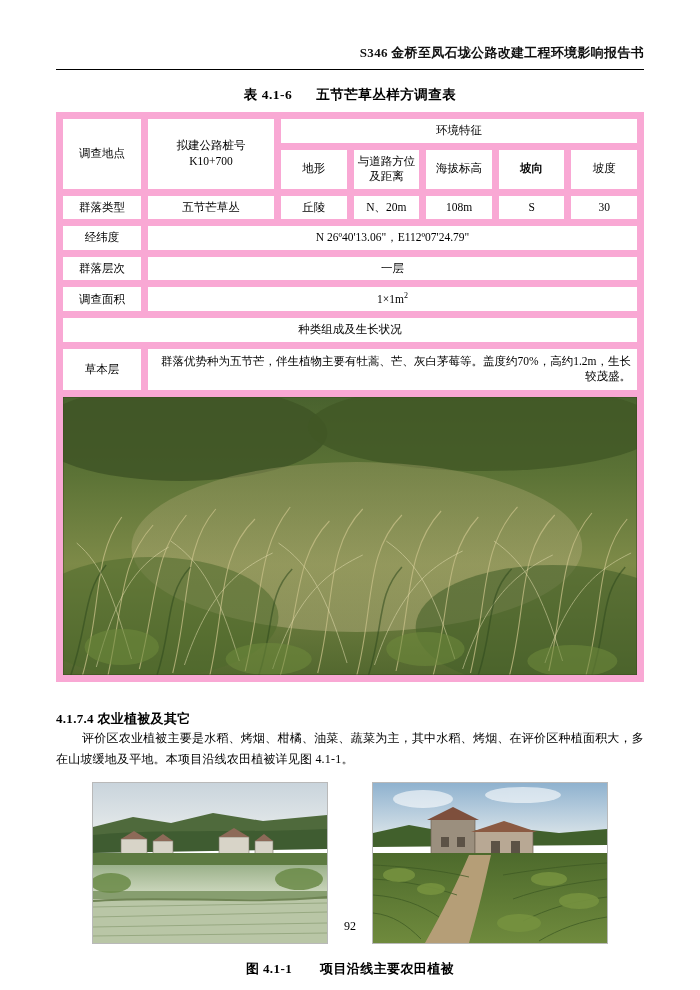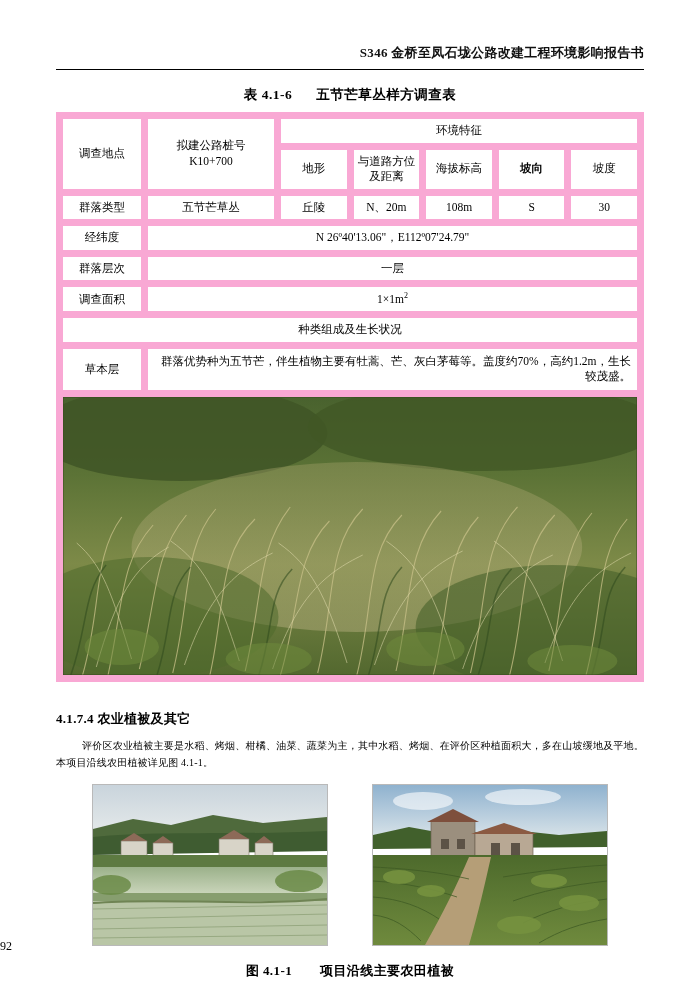--- a/index.html
+++ b/index.html
@@ -85,22 +85,21 @@
   }
 
   
   .section-head {
     margin-top: 28px;
     font-size: 13px;
     font-weight: bold;
     letter-spacing: .3px;
   }
   .para {
-    margin-top: 9px;
-    font-size: 10px;
+    font-size: 12px;
     line-height: 1.75;
     text-align: justify;
     letter-spacing: .2px;
   }
   .para .indent { display: inline-block; width: 26px; }
 
   
   .figure-row {
     margin-top: 12px;
     display: flex;
@@ -121,21 +120,22 @@
     font-weight: bold;
     letter-spacing: .4px;
   }
   .fig-caption .fnum { margin-right: 28px; }
 
   
   .page-number {
     position: absolute;
     left: 0;
     right: 0;
-    bottom: 36px;
+    bottom: 56px;
+    text-align: center;
     font-size: 12px;
   }
 </style>
 </head>
 <body>
 
 <div class="page">
 
   <div class="header">
     <span>S346 金桥至凤石垅公路改建工程环境影响报告书</span>

